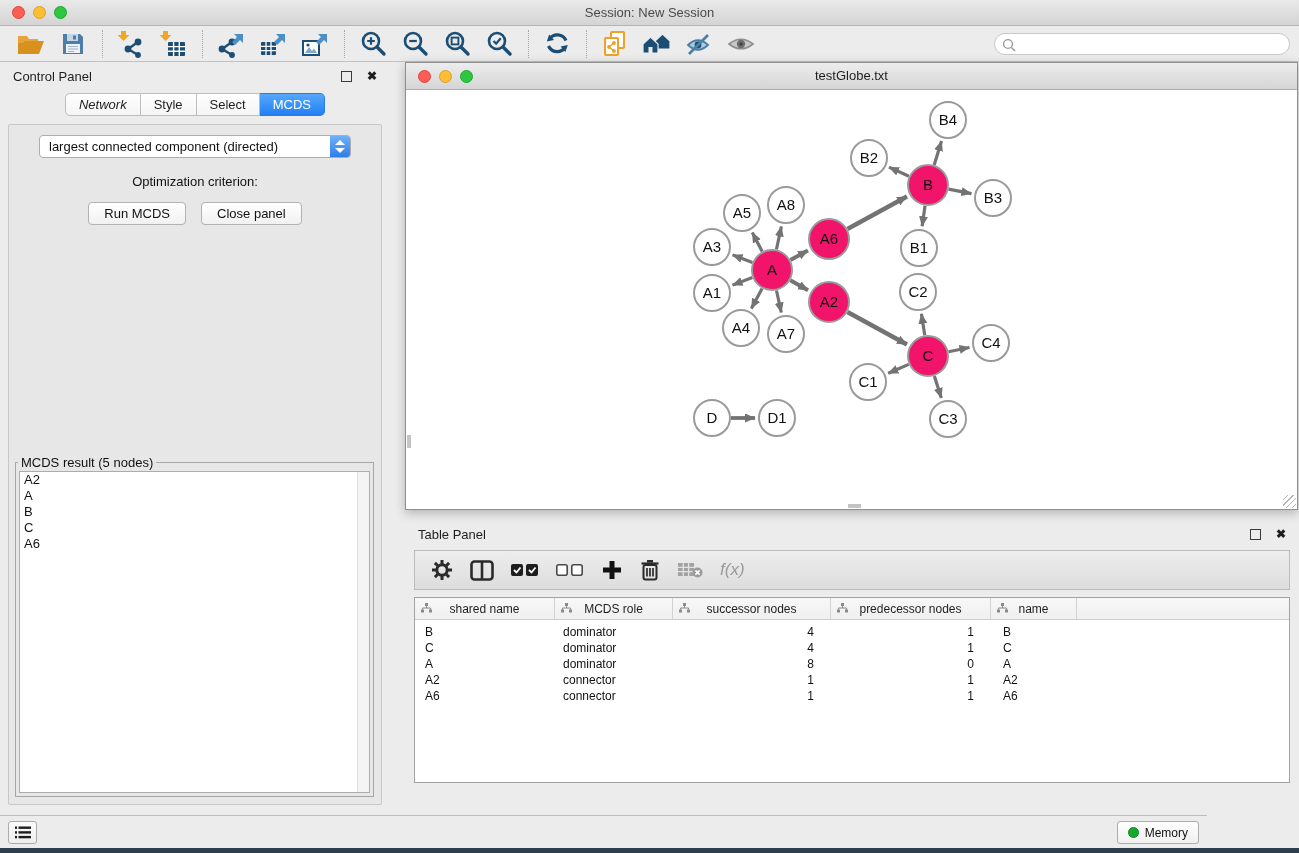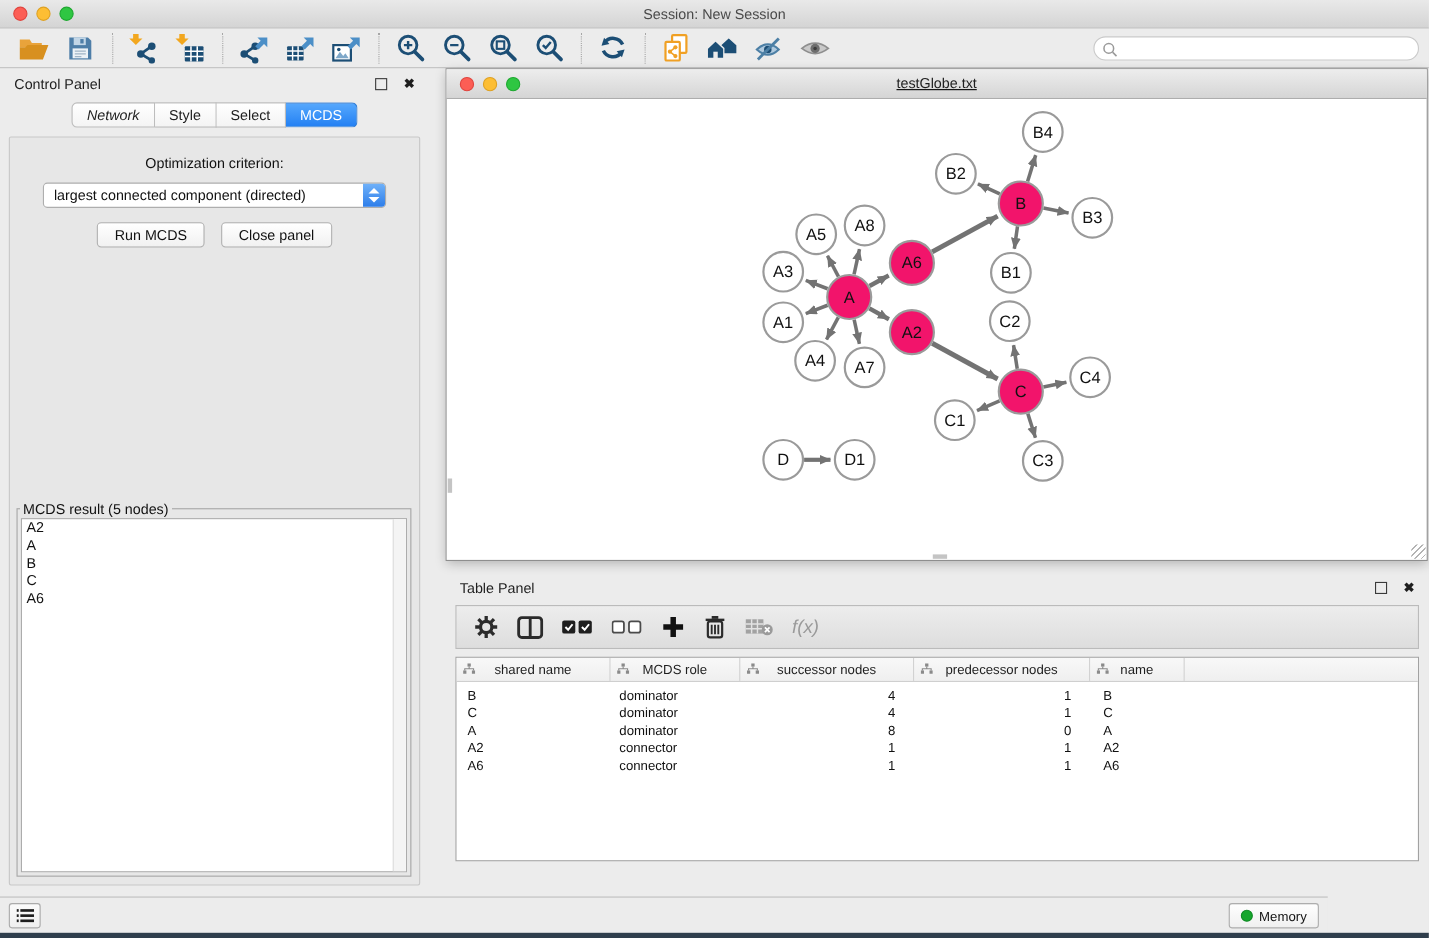--- a/index.html
+++ b/index.html
@@ -53,21 +53,21 @@
   .mac-btn{background:linear-gradient(#FFFFFF,#F1F1F1);border:1px solid #B2B2B2;border-radius:4px;
     font-size:13px;color:#111;padding:3px 15px;}
   #mcds-result{position:absolute;left:6px;right:7px;top:330px;height:340px;
     border:1px solid #A6A6A6;margin:0;padding:0;background:transparent;}
   #mcds-result legend{font-size:13px;color:#111;padding:0 3px;margin-left:2px;}
   #result-list{position:absolute;left:3px;right:3px;top:1px;bottom:3px;background:#fff;border:1px solid #ACACAC;}
   .scroll-track{position:absolute;right:0;top:0;bottom:0;width:11px;background:#F4F4F4;border-left:1px solid #DCDCDC;}
   .result-item{font-size:13px;color:#111;padding-left:4px;line-height:16px;}
   
   #network-window{position:absolute;left:405px;top:62px;width:893px;height:448px;
-    background:#fff;border:1px solid #8E8E8E;box-shadow:0 3px 10px rgba(0,0,0,.25);box-sizing:border-box;text-decoration:underline;}
+    background:#fff;border:1px solid #8E8E8E;box-shadow:0 3px 10px rgba(0,0,0,.25);box-sizing:border-box;}
   #nw-head{position:relative;height:26px;background:linear-gradient(#EDEDED,#D5D5D5);border-bottom:1px solid #ADADAD;}
   #nw-head .lights{top:7px;}
   .nw-title{text-align:center;line-height:26px;font-size:13px;color:#1e1e1e;}
   #nw-canvas{position:absolute;left:1px;right:1px;top:27px;bottom:1px;background:#fff;}
   .nub-v{position:absolute;left:0;top:345px;width:4px;height:13px;background:#C4C4C4;}
   .nub-h{position:absolute;left:441px;bottom:0;width:13px;height:4px;background:#C4C4C4;}
   .grip{position:absolute;right:0;bottom:0;width:13px;height:13px;
     background:repeating-linear-gradient(135deg,transparent 0 3px,#B3B3B3 3px 4px);}
   
   #table-panel{position:absolute;left:405px;top:520px;width:894px;height:295px;}
@@ -265,28 +265,28 @@
   </div>
   <div id="cp-tabs-wrap">
     <span class="seg">
         <span class="seg-tab">Network</span>
         <span class="seg-tab">Style</span>
         <span class="seg-tab">Select</span>
         <span class="seg-tab sel">MCDS</span>
       </span>
   </div>
   <div id="cp-content">
-    <div id="opt-label">Optimization criterion:</div>
     <div id="criterion-dropdown">
       <span class="val">largest connected component (directed)</span>
       <span class="stepper">
           <span class="up"></span>
           <span class="down"></span>
         </span>
     </div>
+    <div id="opt-label">Optimization criterion:</div>
     <div class="btn-row">
       <button class="mac-btn">Run MCDS</button>
       <button class="mac-btn">Close panel</button>
     </div>
     <fieldset id="mcds-result">
       <legend>MCDS result (5 nodes)</legend>
       <div id="result-list">
         <div class="scroll-track"></div>
       <div class="result-item">A2</div>
           <div class="result-item">A</div>

